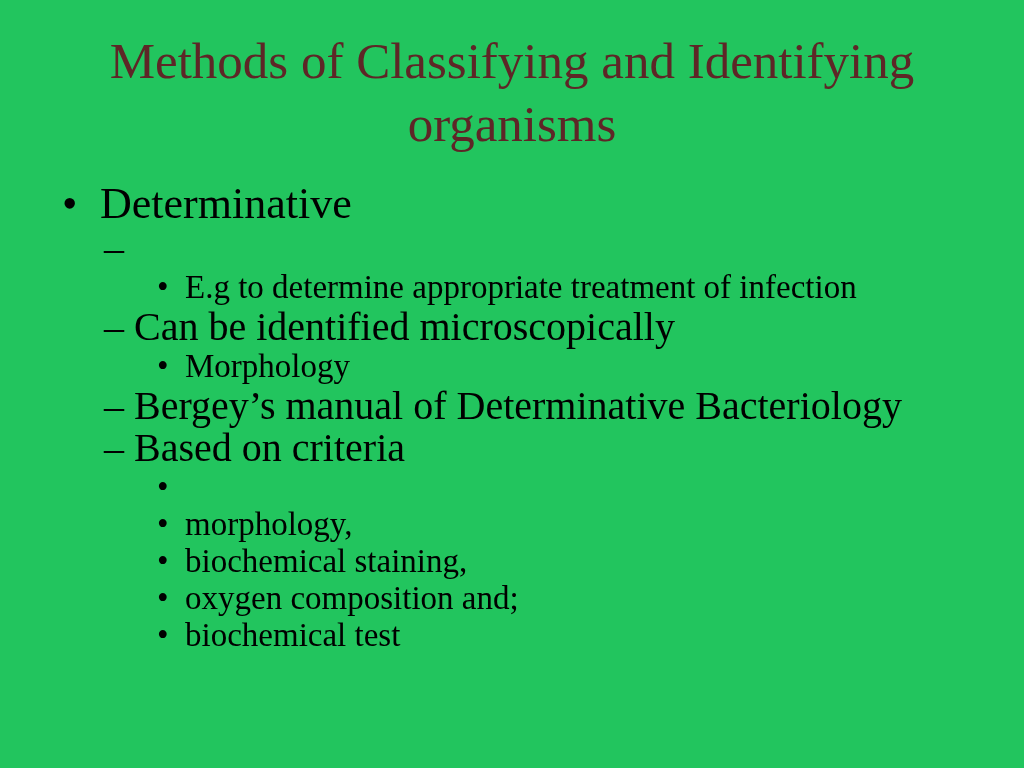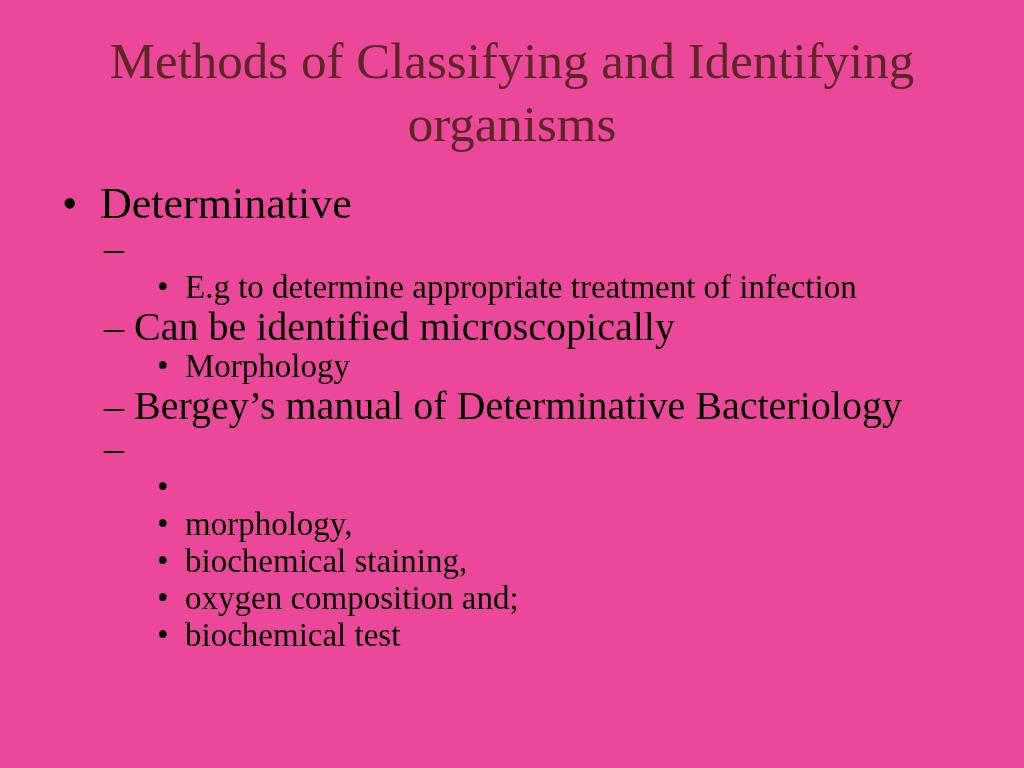--- a/index.html
+++ b/index.html
@@ -61,21 +61,21 @@
   .lvl3 {
     padding-left: 157px;
     font-size: 33px;
     line-height: 37px;
   }
   .lvl3 .marker { width: 28px; }
 </style>
 </head>
 <body>
 
-<div class="slide" style="background: #ec4899;">
+<div class="slide" style="background: #22c55e;">
   <div class="title" style="color: rgb(94, 38, 39);">
     <div class="title-line">Methods of Classifying and Identifying</div>
     <div class="title-line">organisms</div>
   </div>
   <div class="content">
       <div class="row lvl1">
     <span class="marker">•</span>
     <span class="txt">Determinative</span>
   </div>
       <div class="row lvl2">
@@ -92,20 +92,21 @@
       <div class="row lvl3">
     <span class="marker">•</span>
     <span class="txt">Morphology</span>
   </div>
       <div class="row lvl2">
     <span class="marker">–</span>
     <span class="txt">Bergey’s manual of Determinative Bacteriology</span>
   </div>
       <div class="row lvl2">
     <span class="marker">–</span>
+    <span class="txt">Based on criteria</span>
   </div>
       <div class="row lvl3">
     <span class="marker">•</span>
   </div>
       <div class="row lvl3">
     <span class="marker">•</span>
     <span class="txt">morphology,</span>
   </div>
       <div class="row lvl3">
     <span class="marker">•</span>

